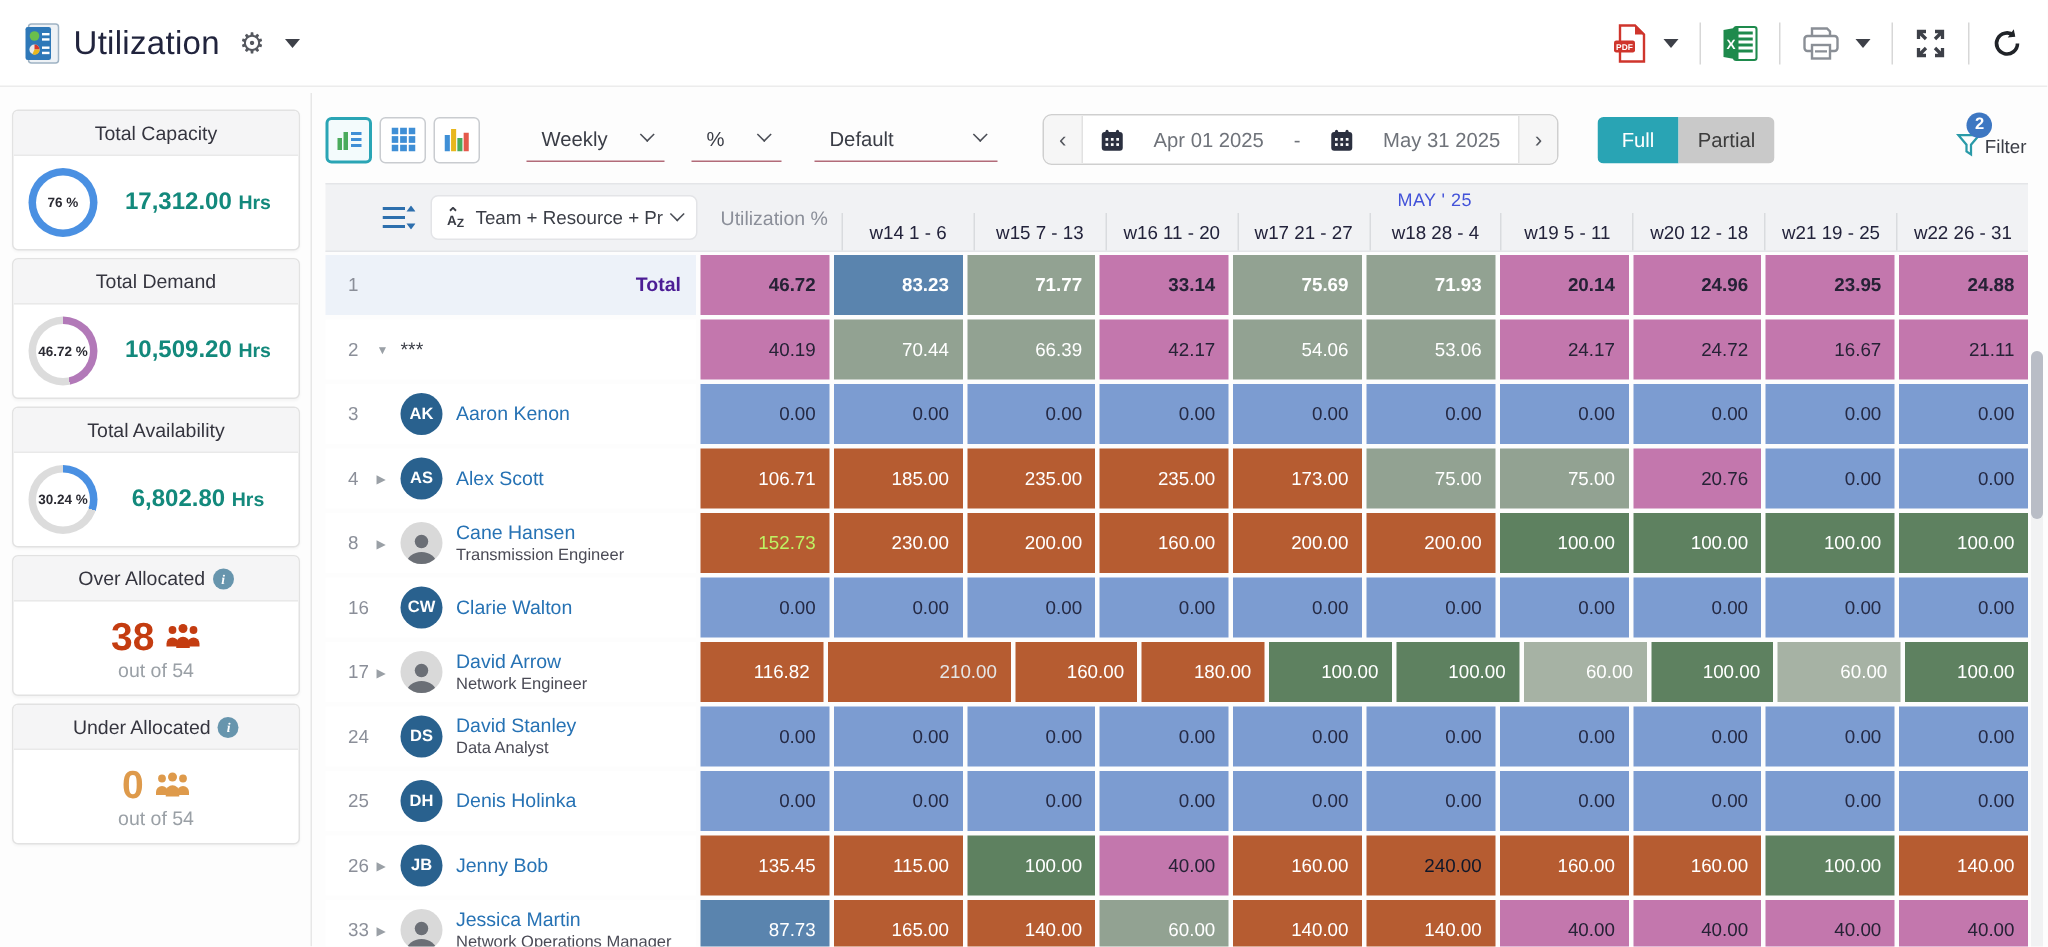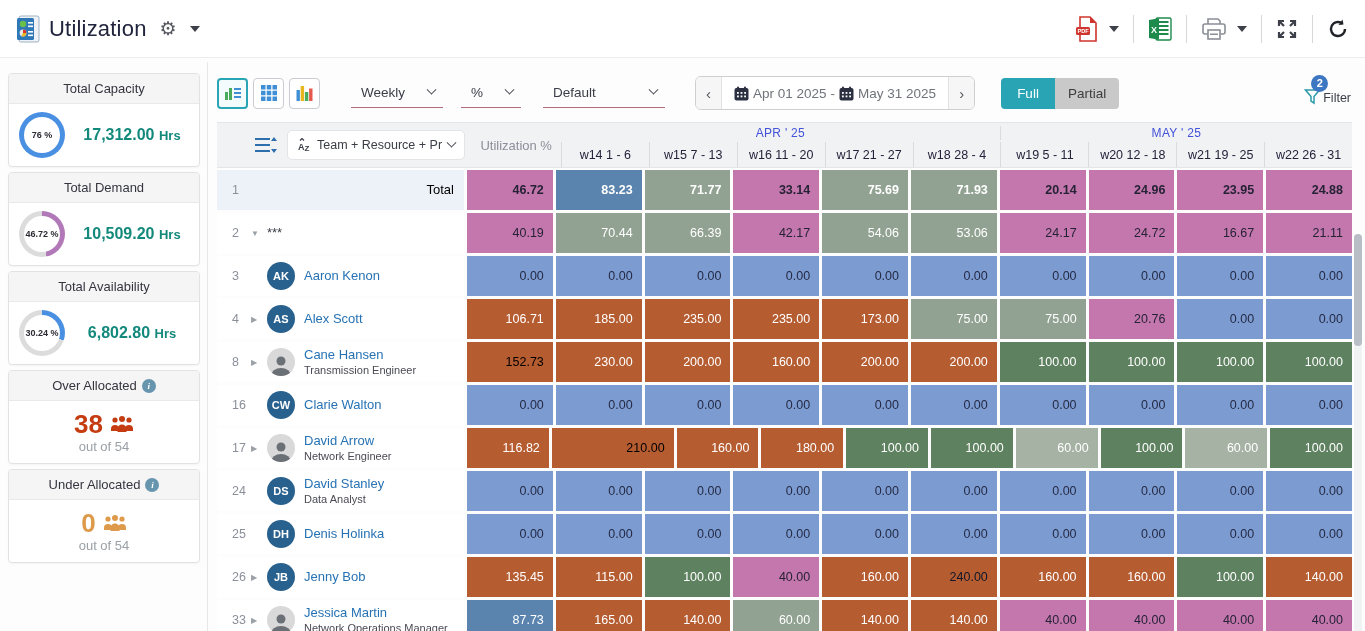--- a/index.html
+++ b/index.html
@@ -51,21 +51,21 @@
     border-bottom:1px solid #b26b79; padding:0 8px 0 10px; margin-left:26px; cursor:pointer;
     font-size:13.5px; color:#3a3d46; }
   .chev { width:7px; height:7px; border-right:1.6px solid #4a4d55; border-bottom:1.6px solid #4a4d55;
     transform:rotate(45deg) translate(-2px,-2px); }
   .datenav { display:flex; align-items:stretch; height:34px; border:1px solid #cfcfcf; border-radius:6px;
     background:#fff; margin-left:30px; overflow:hidden; }
   .datenav .navbtn { width:26px; display:flex; align-items:center; justify-content:center;
     background:#f6f6f6; color:#55585f; font-size:15px; cursor:pointer; }
   .navbtn.prev { border-right:1px solid #e2e2e2; }
   .navbtn.next { border-left:1px solid #e2e2e2; }
-  .date-seg { display:flex; align-items:center; gap:4px; padding:0 12px; font-size:13.5px; color:#6f737a; }
+  .date-seg { display:flex; align-items:center; gap:20px; padding:0 12px; font-size:13.5px; color:#6f737a; }
   .seg-toggle { display:flex; height:31px; border-radius:4px; overflow:hidden; margin-left:26px; cursor:pointer; }
   .seg-toggle .full { background:#29a4b4; color:#fff; padding:0 16px; display:flex; align-items:center; font-size:13.5px; }
   .seg-toggle .partial { background:#c9c9c9; color:#3c3c3c; padding:0 13px; display:flex; align-items:center; font-size:13.5px; }
   .filter-wrap { margin-left:auto; display:flex; align-items:flex-end; gap:2px; cursor:pointer; position:relative; padding-top:6px;}
   .filter-badge { position:absolute; top:-7px; left:7px; min-width:17px; height:17px; border-radius:50%;
     background:#3d77c2; color:#fff; font-size:11px; font-weight:700; display:flex; align-items:center; justify-content:center; }
   .filter-label { font-size:12.5px; color:#3a3d46; }
 
   
   .table { position:absolute; left:2px; top:60px; right:13px; }
@@ -90,21 +90,21 @@
   .total-row .name-cell { background:#edf2f9; }
   .row-num { width:34px; padding-left:15px; font-size:12.5px; color:#8b8f99; flex:0 0 34px; }
   .row-caret { width:16px; flex:0 0 16px; font-size:8px; color:#9aa0a6; cursor:pointer; }
   .avatar { width:28px; height:28px; border-radius:50%; background:#29618e; color:#fff; font-weight:700;
     font-size:11px; display:flex; align-items:center; justify-content:center; margin-right:9px; flex:0 0 28px; }
   .avatar.photo { background:#d9d9d9; overflow:hidden; align-items:flex-end; }
   .label-wrap { display:flex; flex-direction:column; line-height:1.15; }
   .row-name { font-size:13px; color:#2672b4; cursor:pointer; }
   .row-role { font-size:11px; color:#4a4a55; margin-top:1px; }
   .total-row .label-wrap { margin-left:auto; padding-right:10px; }
-  .total-row .row-name { color:#000000; font-weight:400; }
+  .total-row .row-name { color:#4c1d95; font-weight:700; }
   .group-row .row-name { color:#3a3d46; }
   .cell { flex:1; display:flex; align-items:center; justify-content:flex-end; padding-right:9px;
     font-size:12.5px; cursor:pointer; }
   .total-row .cell { font-weight:700; }
 
   .vscroll { position:absolute; right:3px; top:172px; width:8px; height:452px; background:#f1f2f3; border-radius:4px; }
   .vscroll-thumb { position:absolute; top:0; left:0; width:8px; height:112px; background:#b9bdc6; border-radius:4px; }
 
   svg { display:block; }
 </style>
@@ -392,21 +392,20 @@
                 <text x="8.5" y="13" font-size="8" font-weight="bold" fill="#3a3d46" font-family="Liberation Sans, sans-serif">Z</text>
               </svg>
             </span>
             <span class="gs-label">Team + Resource + Proj...</span>
             <span class="chev"></span>
           </div>
         </div>
         <div class="util-head">Utilization %</div>
         <div class="weeks-head">
           <div class="month-row">
-            <div class="month-cell apr">APR ' 25</div>
             <div class="month-cell may">MAY ' 25</div>
           </div>
           <div class="week-row">
               <div class="wcell">w14 1 - 6</div>
               <div class="wcell">w15 7 - 13</div>
               <div class="wcell">w16 11 - 20</div>
               <div class="wcell">w17 21 - 27</div>
               <div class="wcell">w18 28 - 4</div>
               <div class="wcell">w19 5 - 11</div>
               <div class="wcell">w20 12 - 18</div>
@@ -512,21 +511,21 @@
                 <svg width="24" height="22" viewBox="0 0 24 22">
                   <circle cx="12" cy="7" r="4.5" fill="#6b6f76"></circle>
                   <path d="M2 22 a10 8 0 0 1 20 0 z" fill="#6b6f76"></path>
                 </svg>
               </span>
       <span class="label-wrap">
         <span class="row-name">Cane Hansen</span>
         <span class="row-role">Transmission Engineer</span>
       </span>
     </div>
-  <div class="cell" style="background: rgb(182, 92, 49); color: #000000; text-align: right;">152.73</div>
+  <div class="cell" style="background: rgb(182, 92, 49); color: #bef264; text-align: right;">152.73</div>
             <div class="cell" style="background: rgb(182, 92, 49); color: rgb(255, 255, 255);">230.00</div>
             <div class="cell" style="background: rgb(182, 92, 49); color: rgb(255, 255, 255);">200.00</div>
             <div class="cell" style="background: rgb(182, 92, 49); color: rgb(255, 255, 255);">160.00</div>
             <div class="cell" style="background: rgb(182, 92, 49); color: rgb(255, 255, 255);">200.00</div>
             <div class="cell" style="background: rgb(182, 92, 49); color: rgb(255, 255, 255);">200.00</div>
             <div class="cell" style="background: rgb(94, 129, 96); color: rgb(255, 255, 255);">100.00</div>
             <div class="cell" style="background: rgb(94, 129, 96); color: rgb(255, 255, 255);">100.00</div>
             <div class="cell" style="background: rgb(94, 129, 96); color: rgb(255, 255, 255);">100.00</div>
             <div class="cell" style="background: rgb(94, 129, 96); color: rgb(255, 255, 255);">100.00</div>
           </div>
@@ -562,21 +561,21 @@
                   <circle cx="12" cy="7" r="4.5" fill="#6b6f76"></circle>
                   <path d="M2 22 a10 8 0 0 1 20 0 z" fill="#6b6f76"></path>
                 </svg>
               </span>
       <span class="label-wrap">
         <span class="row-name">David Arrow</span>
         <span class="row-role">Network Engineer</span>
       </span>
     </div>
   <div class="cell" style="background: rgb(182, 92, 49); color: rgb(255, 255, 255);">116.82</div>
-            <div class="cell" style="background: rgb(182, 92, 49); color: #000000; padding-left: 40px;">210.00</div>
+            <div class="cell" style="background: rgb(182, 92, 49); color: #e5e5e5; padding-left: 40px;">210.00</div>
             <div class="cell" style="background: rgb(182, 92, 49); color: rgb(255, 255, 255);">160.00</div>
             <div class="cell" style="background: rgb(182, 92, 49); color: rgb(255, 255, 255);">180.00</div>
             <div class="cell" style="background: rgb(94, 129, 96); color: rgb(255, 255, 255);">100.00</div>
             <div class="cell" style="background: rgb(94, 129, 96); color: rgb(255, 255, 255);">100.00</div>
             <div class="cell" style="background: rgb(166, 178, 164); color: rgb(255, 255, 255);">60.00</div>
             <div class="cell" style="background: rgb(94, 129, 96); color: rgb(255, 255, 255);">100.00</div>
             <div class="cell" style="background: rgb(166, 178, 164); color: rgb(255, 255, 255);">60.00</div>
             <div class="cell" style="background: rgb(94, 129, 96); color: rgb(255, 255, 255);">100.00</div>
           </div>
 

